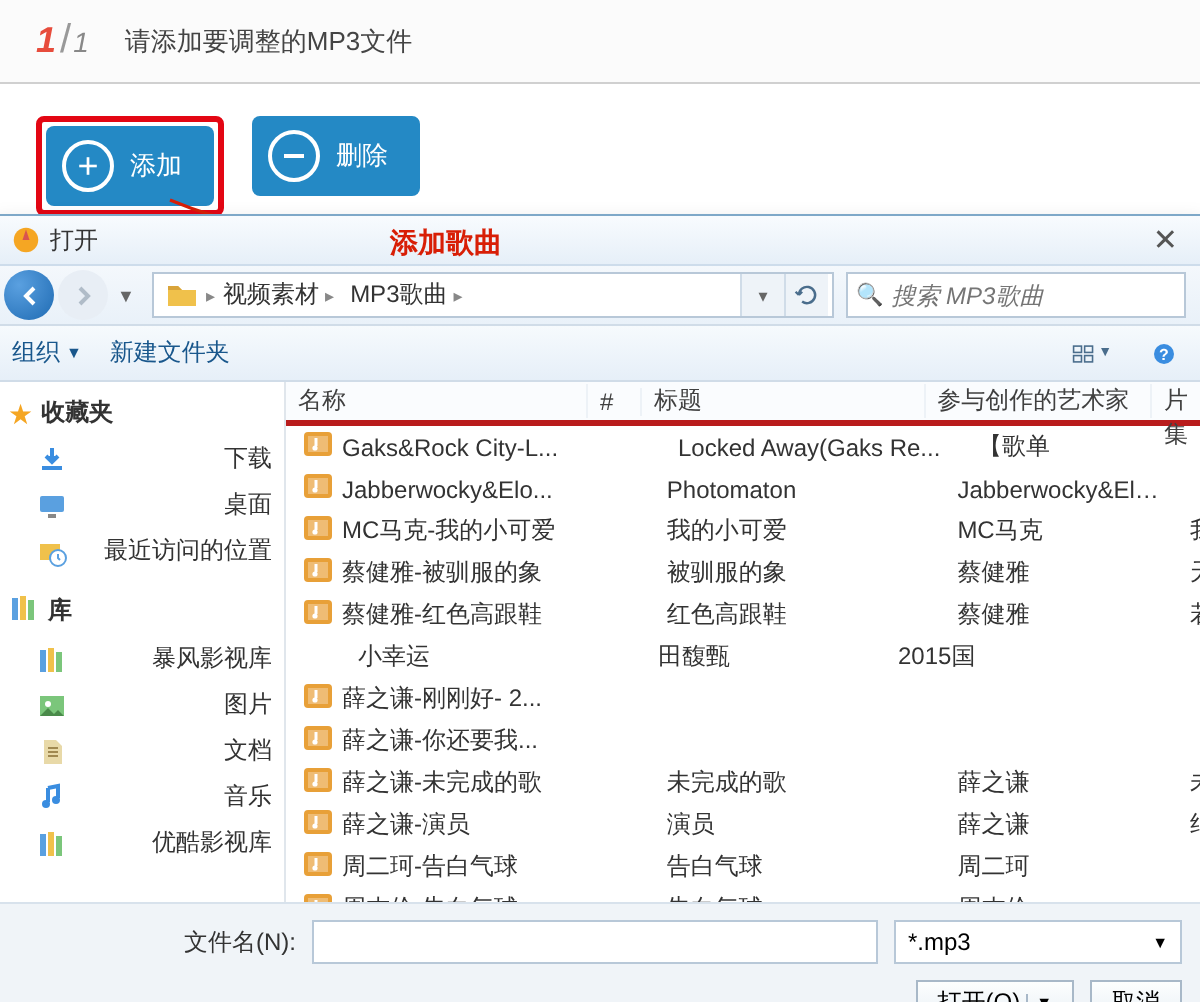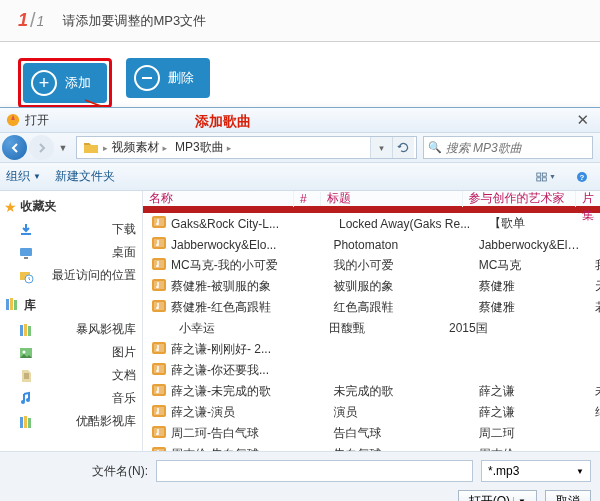--- a/index.html
+++ b/index.html
@@ -58,34 +58,34 @@
 .dlg-body { display: flex; height: 260px; background: #fff; }
 .sidebar { width: 145px; border-right: 1px solid #e0e6ec; padding: 4px 2px; overflow:hidden;}
 .side-group { margin-bottom: 6px; }
 .side-head { display:flex; align-items:center; gap:4px; padding: 3px 4px; cursor:pointer;}
 .side-head .star { color:#f5a623; font-size:14px;}
 .side-head .txt { color:#333; font-weight:bold;}
 .side-item { display:flex; align-items:center; gap:5px; padding: 3px 4px 3px 18px; cursor:pointer; color:#333;justify-content:space-between;}
 .side-item .ic { width:16px; height:16px; display:flex; align-items:center; justify-content:center;}
 
 .file-area { flex:1; display:flex; flex-direction:column; overflow:hidden;}
-.cols { display:flex; height:22px; border-bottom:7px solid #b91c1c; align-items:center; background:#fafcfe; color:#be185d; font-size:12px;}
+.cols { display:flex; height:22px; border-bottom:3px solid #b91c1c; align-items:center; background:#fafcfe; color:#404040; font-size:12px;}
 .cols > div { padding: 0 6px; border-right:1px solid #edf2f7; cursor:pointer;}
 .c-name { width:160px;} .c-num{width:28px;} .c-title{width:150px;} .c-artist{width:120px;} .c-album{flex:1;}
 .filelist { flex:1; overflow:hidden;}
 .frow { display:flex; align-items:center; height:21px; font-size:12px; color:#333; padding-left:2px;}
 .frow .c-name { display:flex; align-items:center; gap:4px; overflow:hidden; white-space:nowrap; text-overflow:ellipsis;}
 .frow > div { padding: 0 6px; overflow:hidden; white-space:nowrap; text-overflow:ellipsis;}
 .mp3ic { width:16px; height:16px; flex-shrink:0;}
 
 .dlg-bottom { padding: 8px 10px; background:#f0f4f8; border-top:1px solid #d8e2ec; display:flex; flex-direction:column; gap:8px;}
 .bottom-row { display:flex; align-items:center; gap:8px;}
 .bottom-row .lbl { width: 140px; text-align:right; color:#333;}
 .bottom-row .inpt { flex:1; height:22px; border:1px solid #b8c8d8; padding:0 4px; font-size:12px;}
-.bottom-row .sel { width:110px; height:22px; border:1px solid #b8c8d8; background:#fff; display:flex; align-items:center; padding:0 6px; justify-content:space-between; font-size:12px; cursor:pointer;}
+.bottom-row .sel { width:144px; height:22px; border:1px solid #b8c8d8; background:#fff; display:flex; align-items:center; padding:0 6px; justify-content:space-between; font-size:12px; cursor:pointer;}
 .actbtn { padding: 3px 10px; height:23px; border:1px solid #a8b8c8; background:linear-gradient(#fdfefe,#e8eff5); cursor:pointer; font-size:12px; display:flex; align-items:center; gap:3px;}
 
 .folder-icon-svg { fill:#f0c14b; }
 </style>
 </head>
 <body>
 
 <div class="topbar">
   <span class="num-a">1</span>
   <span class="slash">/</span>

